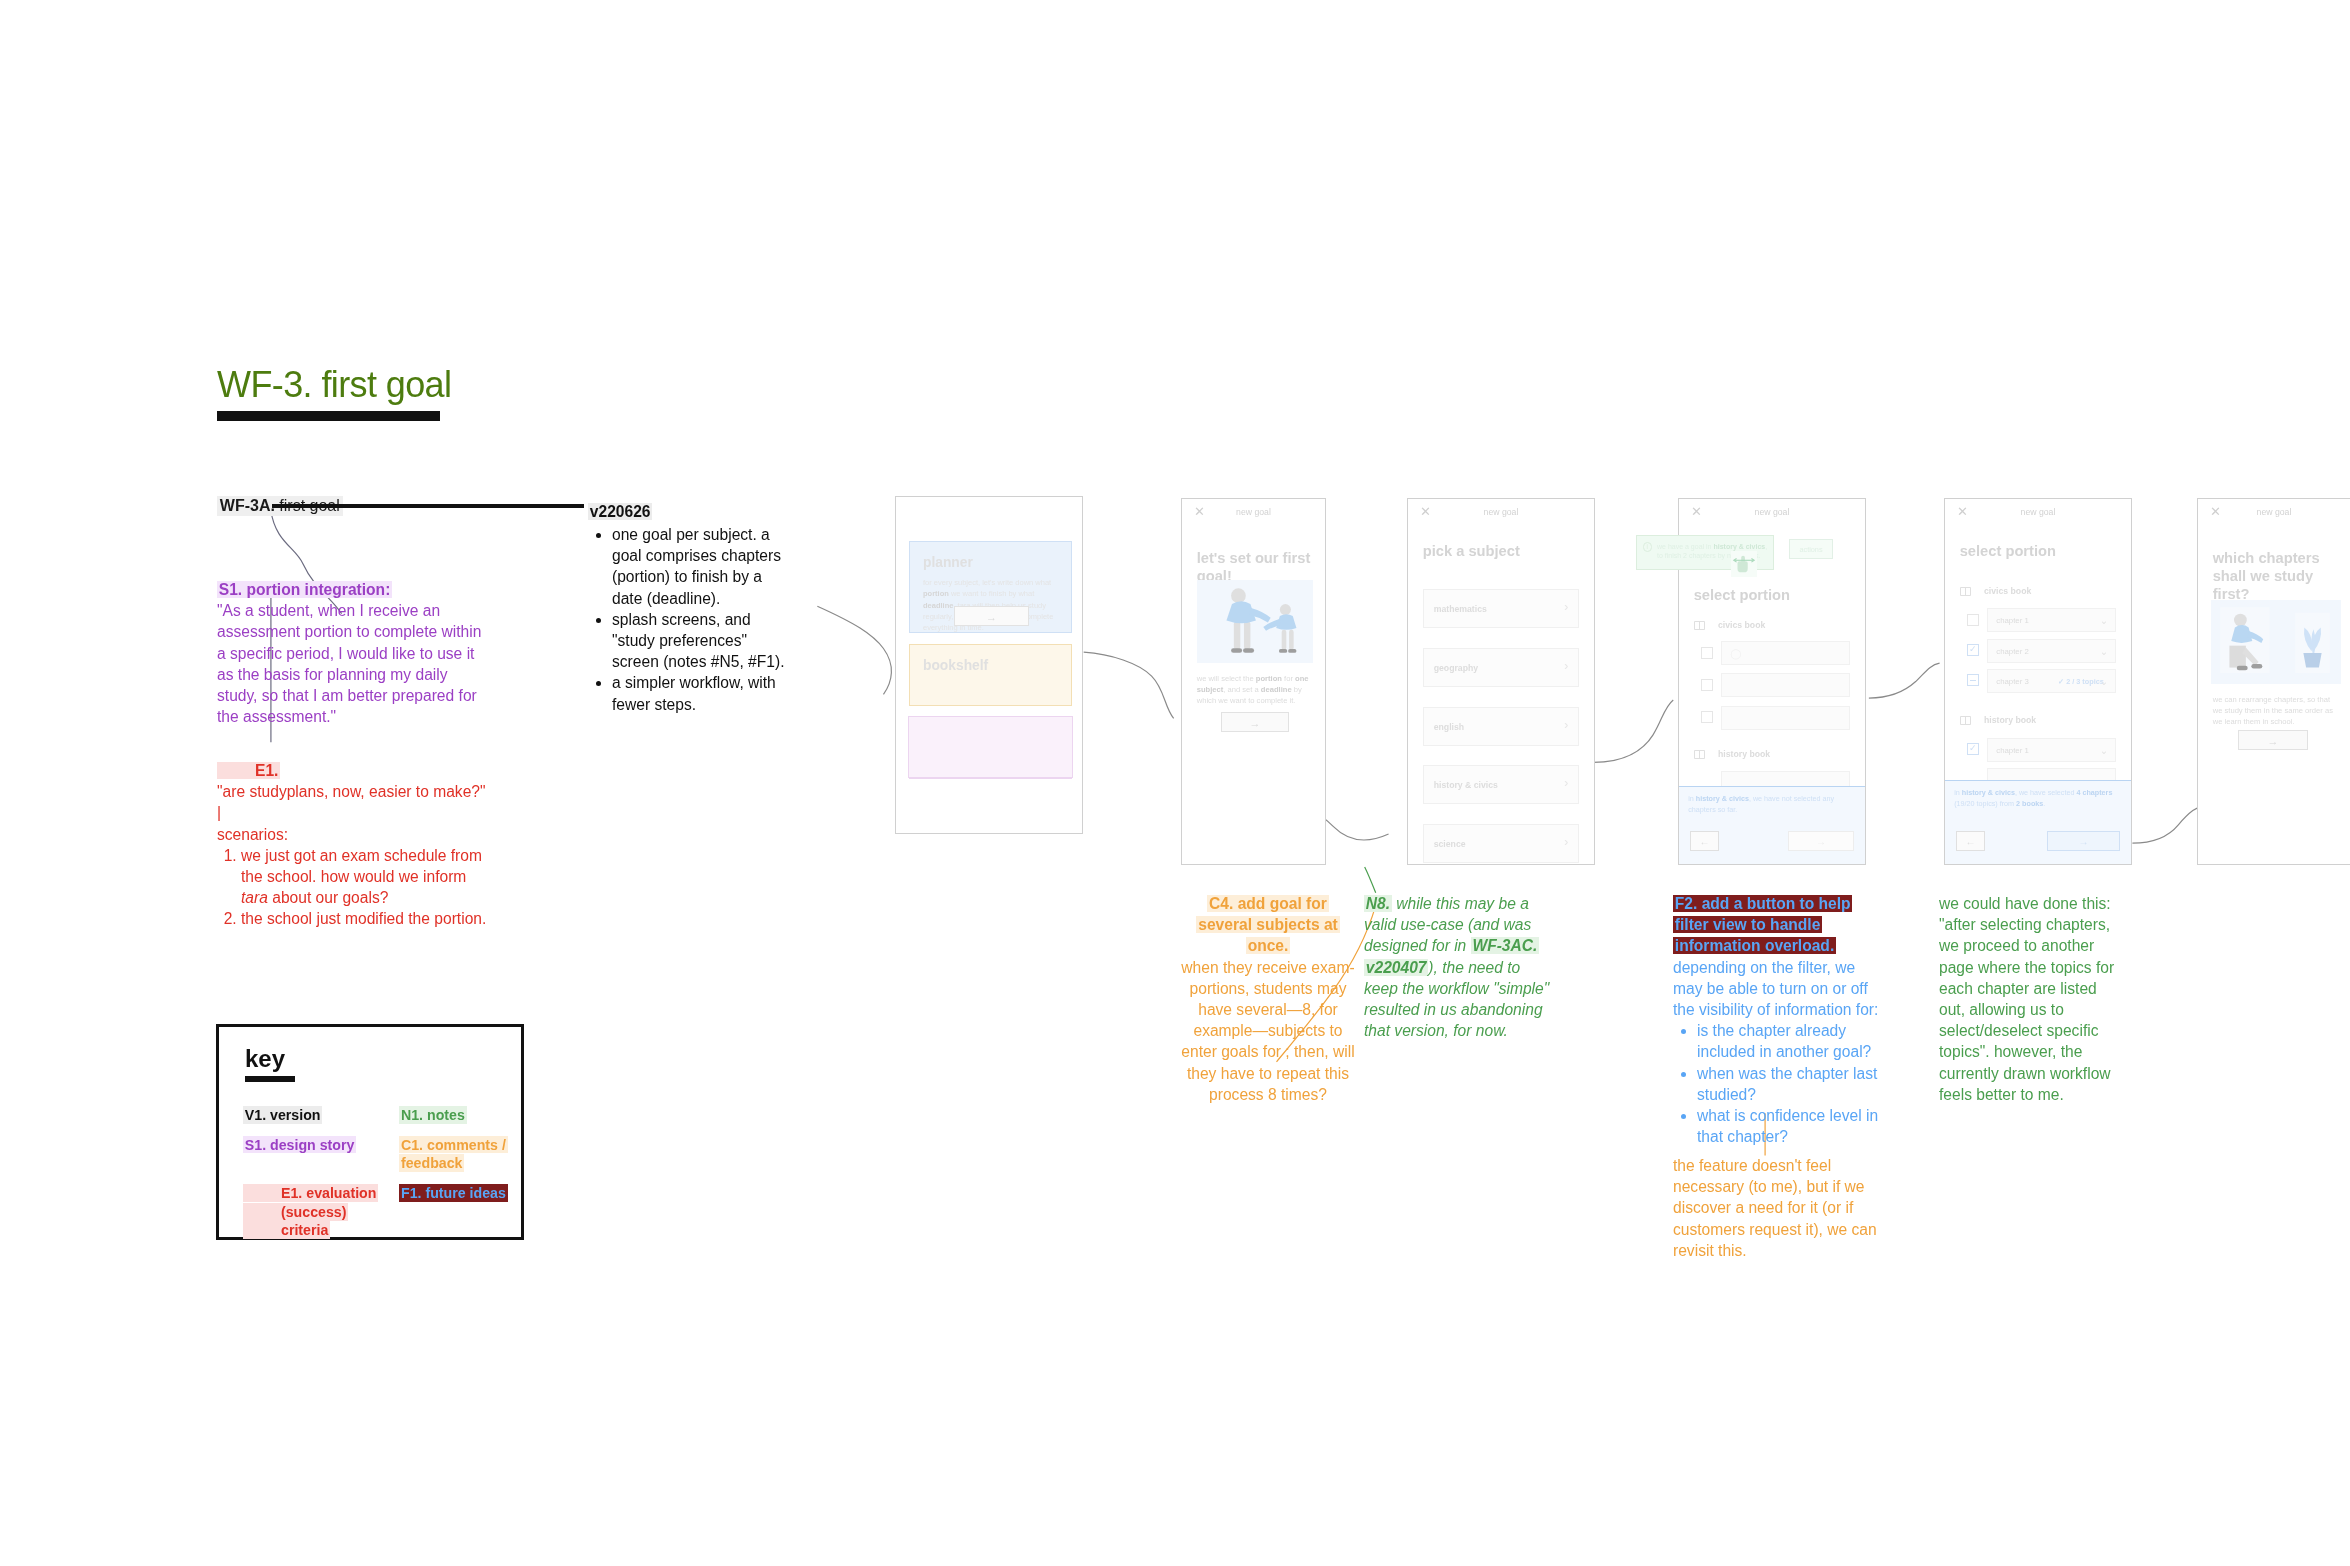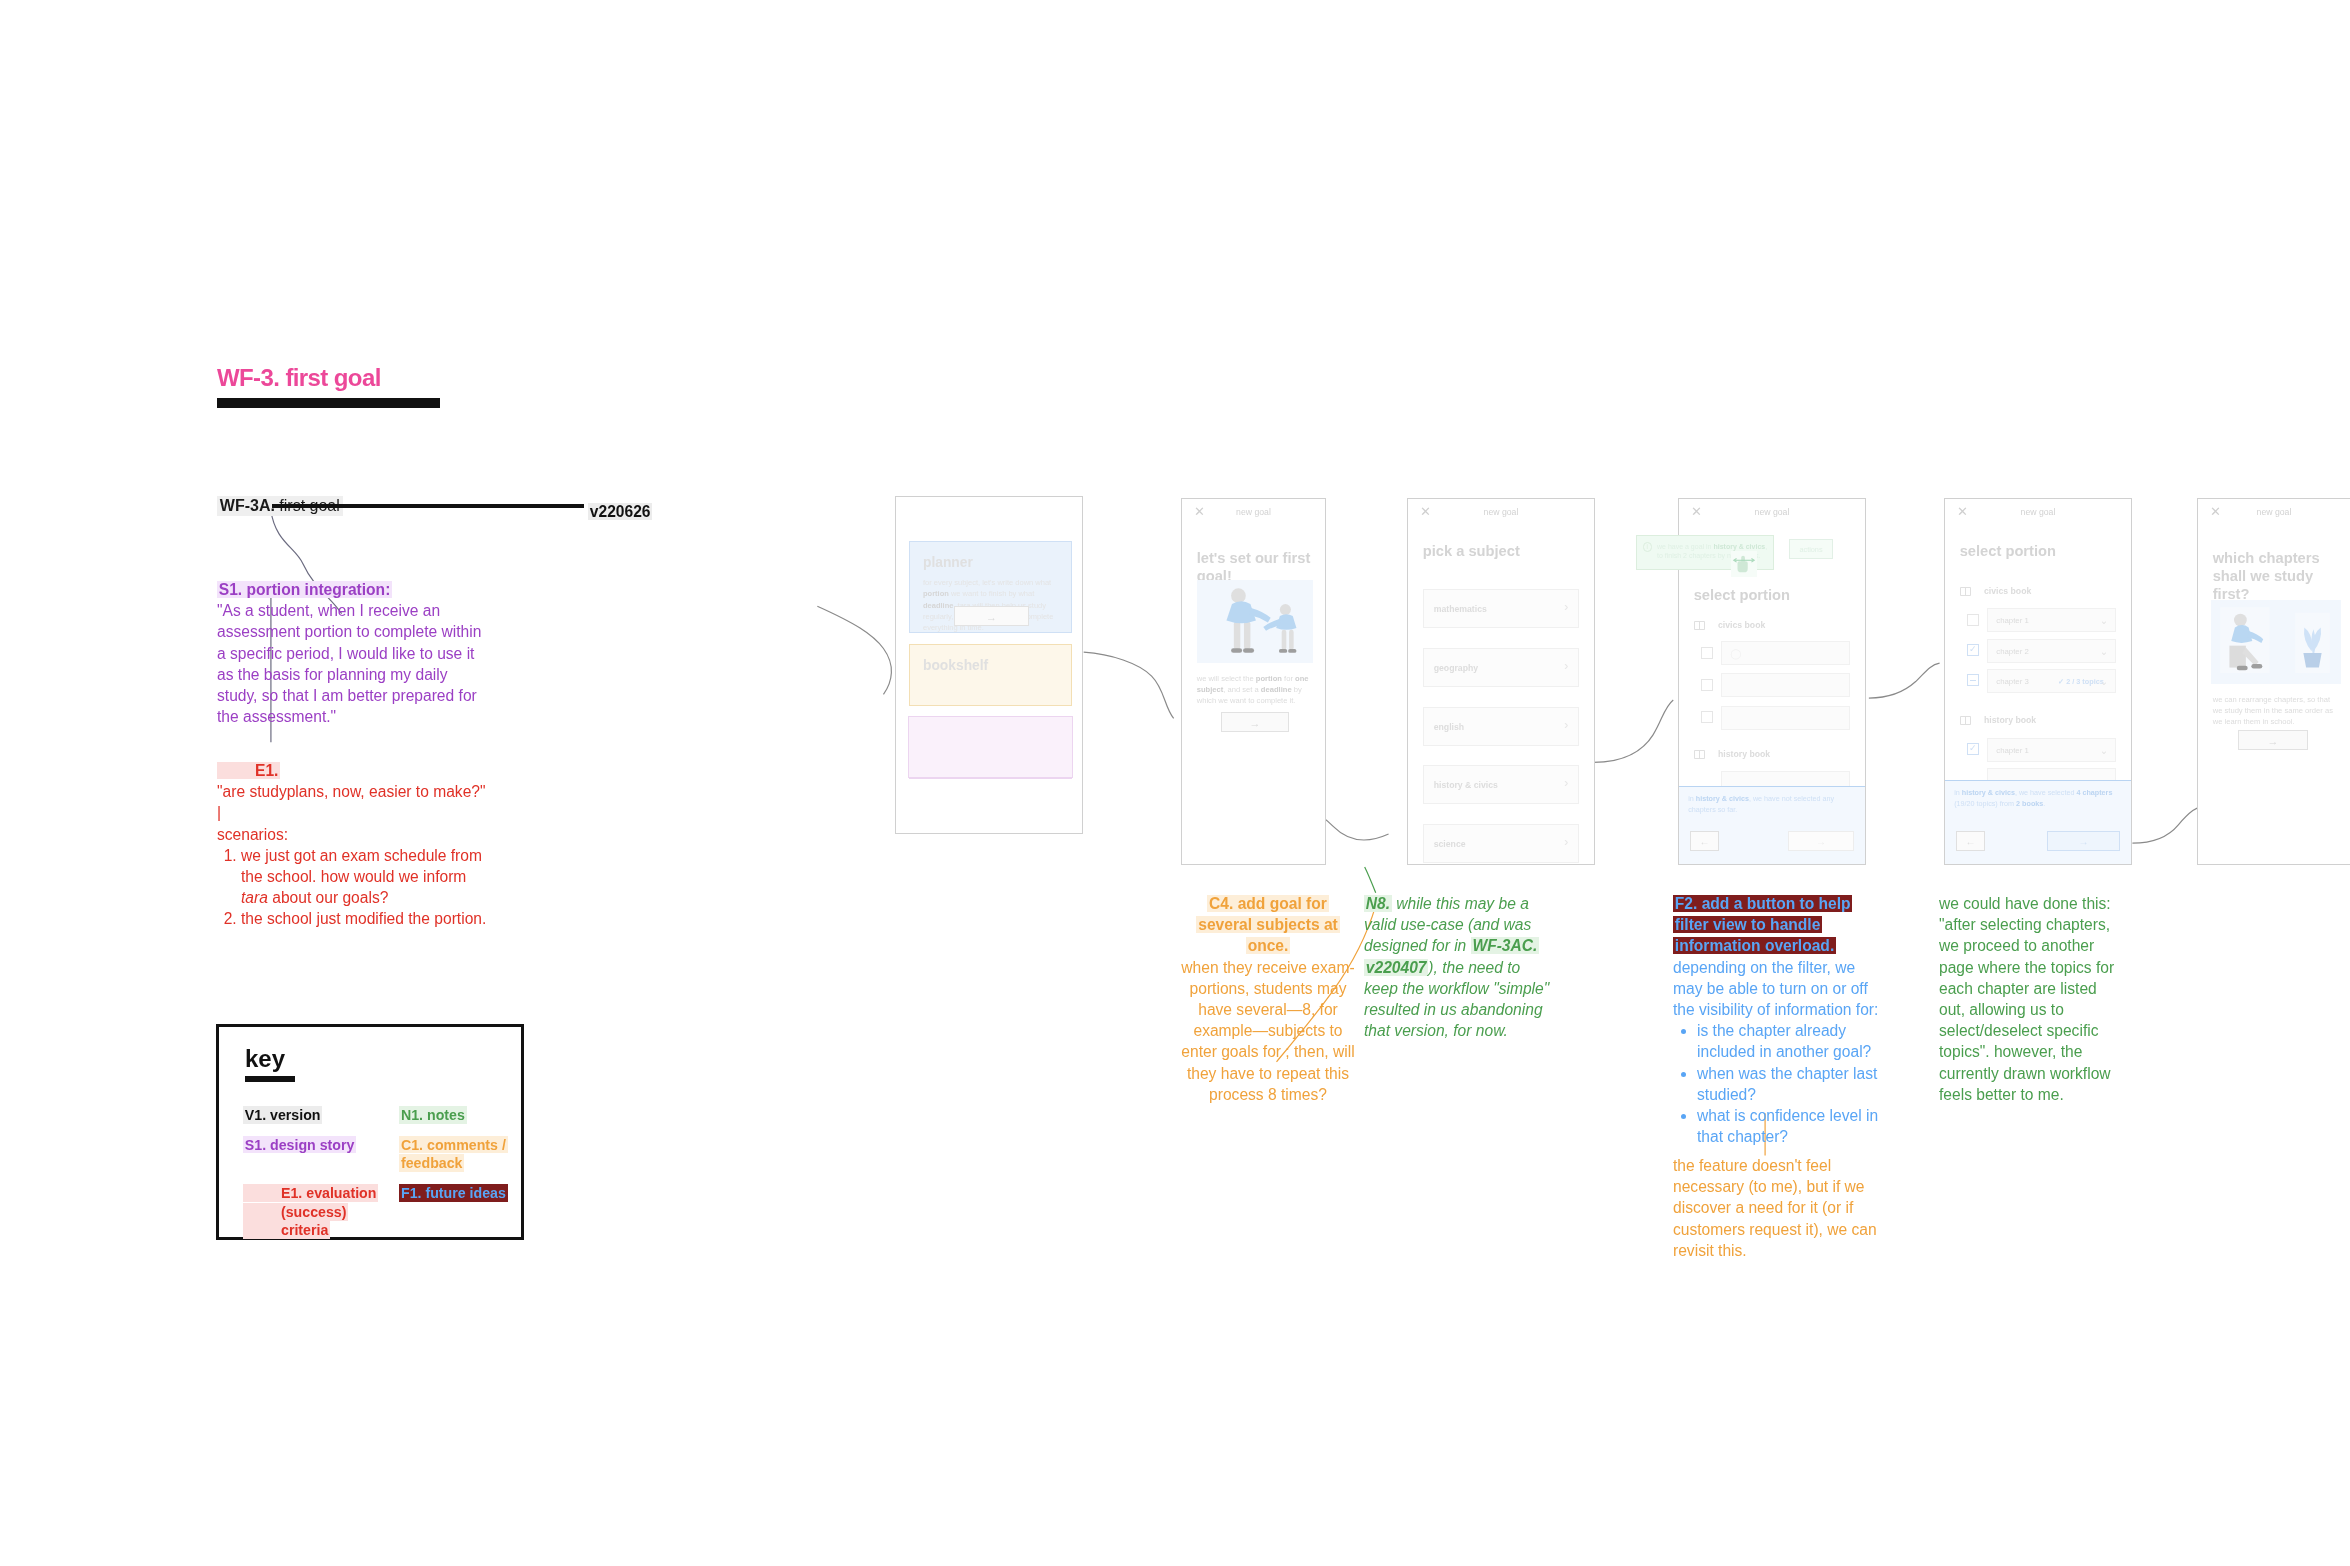--- a/index.html
+++ b/index.html
@@ -9,21 +9,21 @@
     background:#ffffff;
     font-family:"Liberation Sans", sans-serif;
     position:relative;
     overflow:hidden;
     -webkit-font-smoothing:antialiased;
   }
   .abs { position:absolute; }
 
   
   #page-title-wrap { left:217px; top:365px; width:386px; }
-  #page-title { font-size:24px; font-weight:bold; letter-spacing:-0.6px; color:#ec4899; line-height:1.1; }
+  #page-title { font-size:36px; font-weight:normal; letter-spacing:-0.6px; color:#4d7c0f; line-height:1.1; }
   #page-title-rule { width:223px; height:10px; background:#111111; margin-top:6.4px; }
 
   
   #screen-label { left:217px; top:496px; font-size:16px; color:#1a1a1a; background:#efefef; padding:0.9px 2.8px; white-space:nowrap; }
   #screen-label b { font-weight:bold; }
   #screen-label span.l { font-weight:normal; }
   #label-rule { left:272px; top:504px; width:312px; height:3.7px; background:#111; }
 
   
   .note { font-size:15.6px; line-height:1.36; }
@@ -132,20 +132,25 @@
 <div class="abs" id="page-title-wrap">
   <div id="page-title">WF-3. first goal</div>
   <div id="page-title-rule"></div>
 </div>
 
 <div class="abs" id="screen-label"><b>WF-3A.</b><span class="l"> first goal</span></div>
 <div class="abs" id="label-rule"></div>
 
 <div class="abs note c-version" style="left:588px; top:501px; width:200px;">
   <div><span class="hl">v220626</span></div>
+  <ul style="margin-top:1.8px;">
+    <li>one goal per subject. a goal comprises chapters (portion) to finish by a date (deadline).</li>
+    <li>splash screens, and "study preferences" screen (notes #N5, #F1).</li>
+    <li>a simpler workflow, with fewer steps.</li>
+  </ul>
 </div>
 
 <div class="abs note c-story" style="left:217px; top:579px; width:268px;">
   <div><span class="hl">S1. portion integration:</span></div>
   <p>"As a student, when I receive an assessment portion to complete within a specific period, I would like to use it as the basis for planning my daily study, so that I am better prepared for the assessment."</p>
 </div>
 
 <div class="abs note c-eval" style="left:217px; top:760px; width:275px;">
   <div><span class="hl">E1.</span></div>
   <p>"are studyplans, now, easier to make?"</p>

